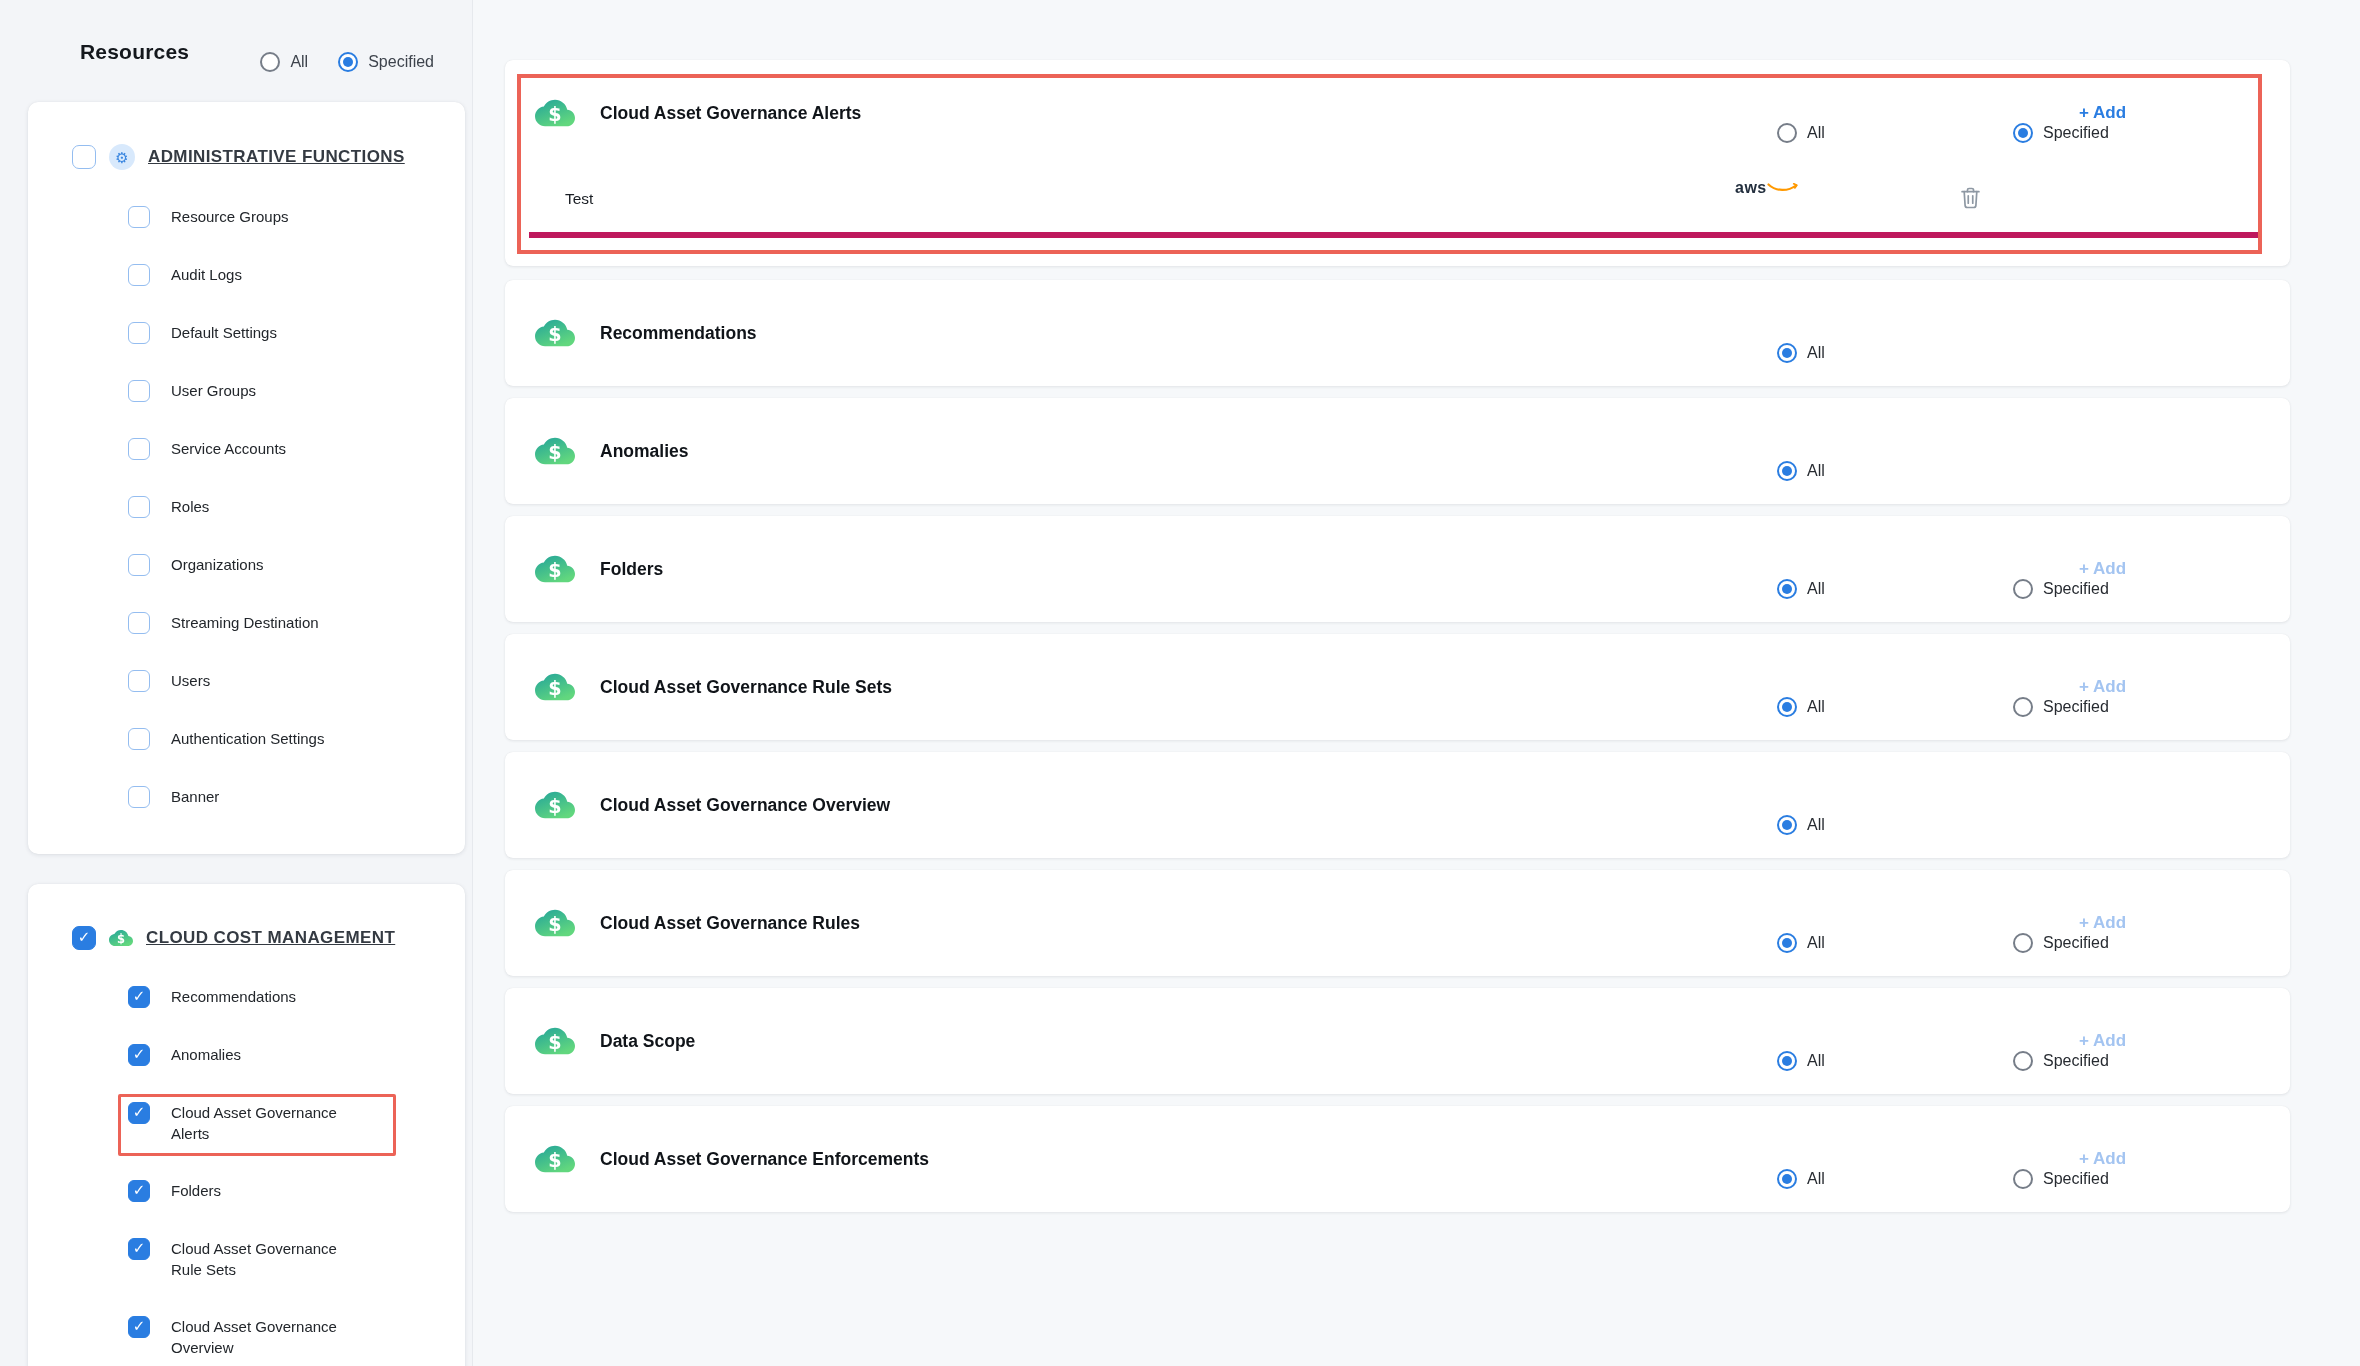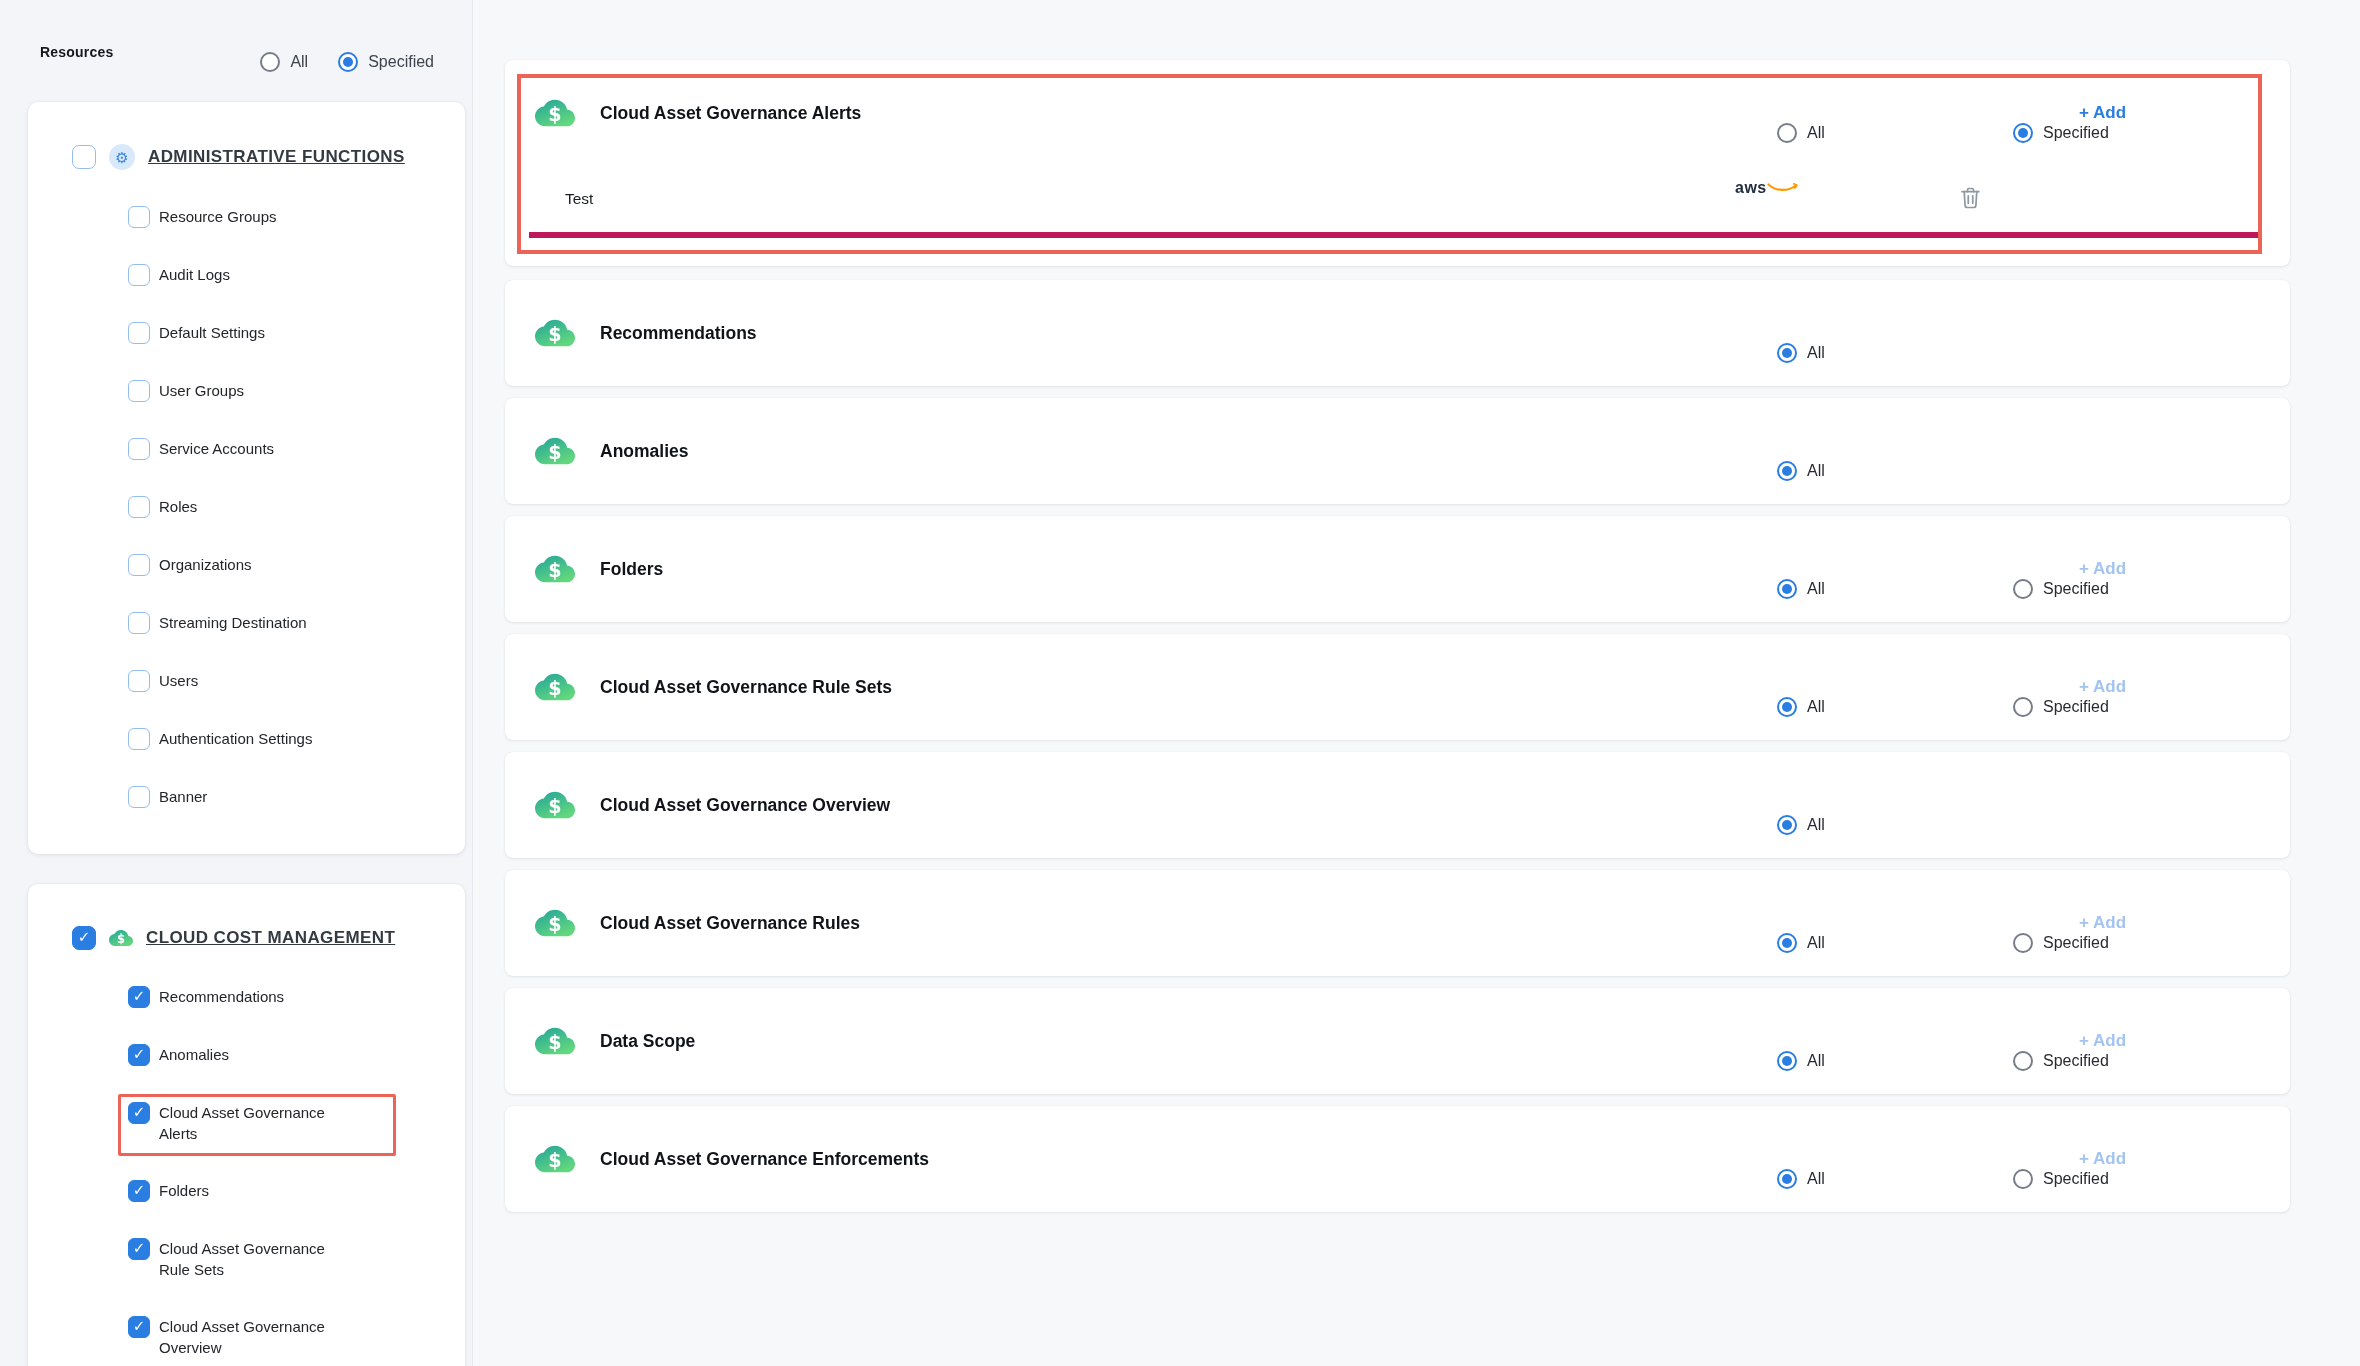--- a/index.html
+++ b/index.html
@@ -13,21 +13,21 @@
 
   
   .sidebar {
     width:473px; height:1366px; flex:none;
     background:#f3f5f8;
     border-right:1px solid #e6e9ed;
     padding-top:32px;
     overflow:hidden;
   }
   .sidebar-header { display:flex; align-items:center; margin:0 38px 0 40px; }
-  .sidebar-title { font-size:14px; font-weight:700; color:#14181d; letter-spacing:.2px; }
+  .sidebar-title { font-size:21px; font-weight:700; color:#14181d; letter-spacing:.2px;margin-left:40px; }
   .scope-radios { margin-left:auto; display:flex; align-items:center; gap:30px; }
 
   .radio { display:flex; align-items:center; gap:10px; cursor:pointer;margin-top:20px; }
   .radio-circle {
     width:20px; height:20px; border-radius:50%;
     border:2px solid #767d88; background:#fff; position:relative; flex:none;
   }
   .radio.selected .radio-circle { border-color:var(--accent); border-width:2.5px; }
   .radio.selected .radio-circle::after {
     content:""; position:absolute; inset:3px; border-radius:50%; background:var(--accent);
@@ -46,21 +46,21 @@
     letter-spacing:.4px; text-transform:uppercase;text-decoration:underline;
   }
   .group-icon-holder { display:flex; align-items:center; flex:none; }
   .gear-badge {
     width:26px; height:26px; border-radius:50%;
     background:#d8e9fc; display:flex; align-items:center; justify-content:center;
   }
   .gear-glyph { font-size:15px; color:#3b87e0; line-height:1; }
 
   .group-items { margin-left:56px; margin-top:22px; }
-  .item { display:flex; align-items:flex-start; gap:9px; margin-top:36px; cursor:pointer; position:relative; }
+  .item { display:flex; align-items:flex-start; gap:21px; margin-top:36px; cursor:pointer; position:relative; }
   .item-label { font-size:15px; line-height:21px; max-width:192px; color:#22262b; }
 
   .checkbox {
     width:22px; height:22px; border-radius:6px; flex:none;
     border:1.5px solid #94bdf0; background:#fff; position:relative;
   }
   .checkbox.big { width:24px; height:24px; border-radius:7px; }
   .checkbox.checked { background:var(--accent); border-color:var(--accent); }
   .checkbox.checked::after {
     content:"\2713"; position:absolute; left:50%; top:50%;

